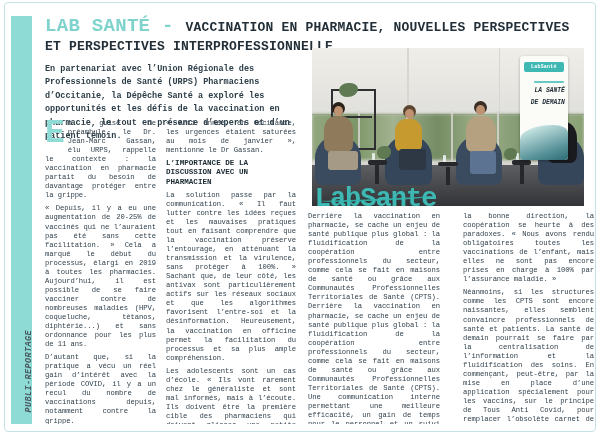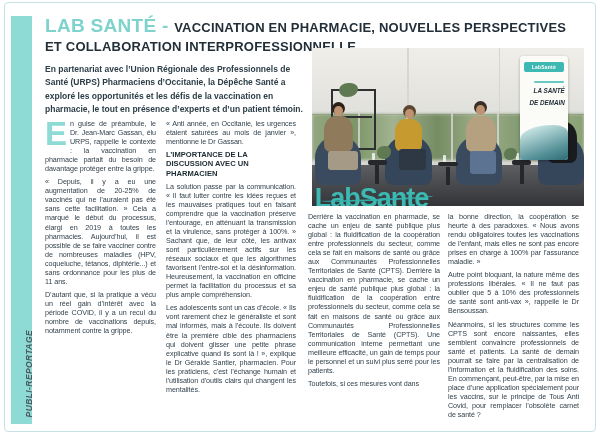--- a/index.html
+++ b/index.html
@@ -1,17 +1,17 @@
 <!DOCTYPE html>
 <html lang="fr"><head>
 <meta charset="utf-8">
 <style>
   html,body{margin:0;padding:0;background:#ffffff;}
   #page{position:relative;width:600px;height:434px;background:#ffffff;overflow:hidden;
-        font-family:Liberation Sans, sans-serif;}
+        font-family:Liberation Mono, monospace;}
   
   #frame{position:absolute;left:4px;top:2px;width:590px;height:428px;
          border:1px solid #c5e3e6;border-radius:4px;}
   #accent-bar{position:absolute;left:11px;top:16px;width:21px;height:408px;background:#8edbd5;}
   #publi{position:absolute;left:24px;top:330px;writing-mode:vertical-rl;transform:rotate(180deg);
          font-style:italic;font-weight:700;font-size:8.5px;color:#4a5a60;letter-spacing:.4px;}
   
   #header{position:absolute;left:45px;top:15px;width:545px;color:#222f38;}
   #header .l1{line-height:22px;white-space:nowrap;}
   .brand{font-size:19px;font-weight:700;color:#7fd3cd;letter-spacing:.3px;}
@@ -56,38 +56,38 @@
       text-shadow:0 1px 1px rgba(30,80,80,.35);}
   #wm-swoosh{left:3%;bottom:3%;width:42%;height:4px;border-bottom:2.5px solid #35b5ae;
       border-radius:0 0 60% 40%;transform:rotate(-2deg);opacity:.9;}
   
   .col{position:absolute;font-size:7.2px;line-height:9.05px;text-align:justify;color:#33424d;
        letter-spacing:-.08px;overflow:hidden;hyphens:auto;-webkit-hyphens:auto;}
   .col p{margin:0 0 4px;}
   #col1{left:45px;top:119px;width:111px;height:305px;}
   #col2{left:166px;top:119px;width:130px;height:305px;}
   #col3{left:308px;top:212px;width:132px;height:212px;}
-  #col4{left:448px;top:212px;width:131px;height:212px;}
+  #col4{left:463px;top:212px;width:131px;height:212px;}
   .colhead{font-weight:700;font-size:7.6px;line-height:9.2px;color:#1c2b33;text-align:left;
        letter-spacing:0;margin:0 0 3px;}
   #col2 .colhead{margin-top:0;}
   .dropcap{float:left;font-size:33px;line-height:27px;font-weight:700;color:#8edbd5;
        margin:1px 3px 0 0;}
 </style>
 </head>
 <body>
 
 <div id="page">
   <div id="frame"></div>
   <div id="accent-bar"></div>
   <div id="publi">PUBLI-REPORTAGE</div>
 
   <div id="header">
     <div class="l1"><span class="brand">LAB SANTÉ - </span><span class="titletxt">VACCINATION EN PHARMACIE, NOUVELLES PERSPECTIVES</span></div>
-    <div class="l2 titletxt">ET COLLABORATION INTERPROFESSIONNELLE</div>
+    <div class="l2 titletxt">ET PERSPECTIVES INTERPROFESSIONNELLE</div>
   </div>
 
   <div id="intro">En partenariat avec l’Union Régionale des Professionnels de Santé (URPS) Pharmaciens d’Occitanie, la Dépêche Santé a exploré les opportunités et les défis de la vaccination en pharmacie, le tout en présence d’experts et d’un patient témoin.</div>
 
   <div id="photo">
     <div class="shade" style="left:0;width:35%;"></div>
     <div class="shade" style="left:35.6%;width:33%;"></div>
     <div class="shade" style="left:69.2%;width:30.8%;"></div>
     <div class="sill"></div>
     <div class="fol"></div>
@@ -161,16 +161,15 @@
     <p>Les adolescents sont un cas d’école. « Ils vont rarement chez le généraliste et sont mal informés, mais à l’écoute. Ils doivent être la première cible des pharmaciens qui doivent glisser une petite phrase explicative quand ils sont là ! », explique le Dr Géralde Santier, pharmacien. Pour les praticiens, c’est l’échange humain et l’utilisation d’outils clairs qui changent les mentalités.</p>
   </div>
 
   <div id="col3" class="col">
     <p>Derrière la vaccination en pharmacie, se cache un enjeu de santé publique plus global : la fluidification de la coopération entre professionnels du secteur, comme cela se fait en maisons de santé ou grâce aux Communautés Professionnelles Territoriales de Santé (CPTS). Derrière la vaccination en pharmacie, se cache un enjeu de santé publique plus global : la fluidification de la coopération entre professionnels du secteur, comme cela se fait en maisons de santé ou grâce aux Communautés Professionnelles Territoriales de Santé (CPTS). Une communication interne permettant une meilleure efficacité, un gain de temps pour le personnel et un suivi plus serré pour les patients.</p>
     <p>Toutefois, si ces mesures vont dans</p>
   </div>
 
   <div id="col4" class="col">
     <p>la bonne direction, la coopération se heurte à des paradoxes. « Nous avons rendu obligatoires toutes les vaccinations de l’enfant, mais elles ne sont pas encore prises en charge à 100% par l’assurance maladie. »</p>
-    <p>Autre point bloquant, la nature même des professions libérales. « Il ne faut pas oublier que 5 à 10% des professionnels de santé sont anti-vax », rappelle le Dr Bensoussan.</p>
     <p>Néanmoins, si les structures comme les CPTS sont encore naissantes, elles semblent convaincre professionnels de santé et patients. La santé de demain pourrait se faire par la centralisation de l’information et la fluidification des soins. En commençant, peut-être, par la mise en place d’une application spécialement pour les vaccins, sur le principe de Tous Anti Covid, pour remplacer l’obsolète carnet de santé ?</p>
   </div>
 </div>
 
 </body></html>

